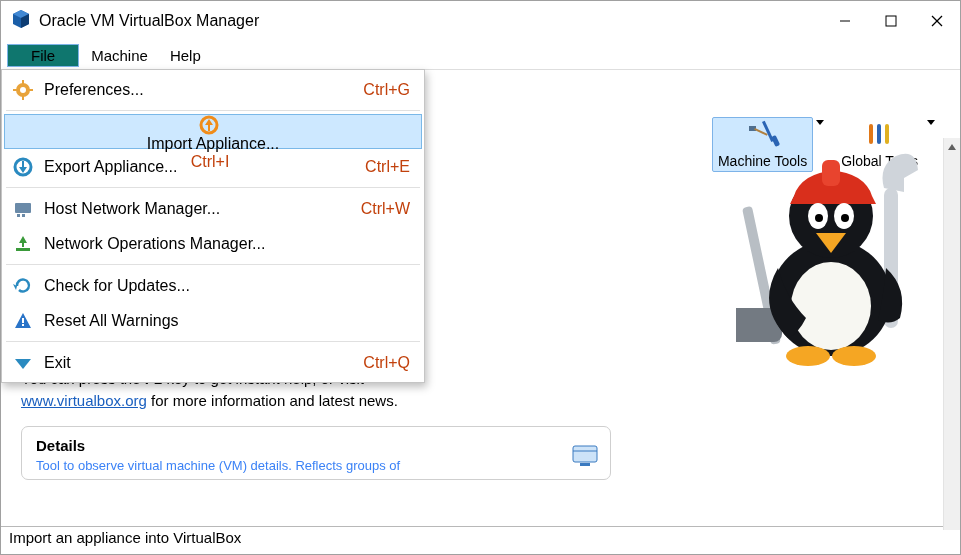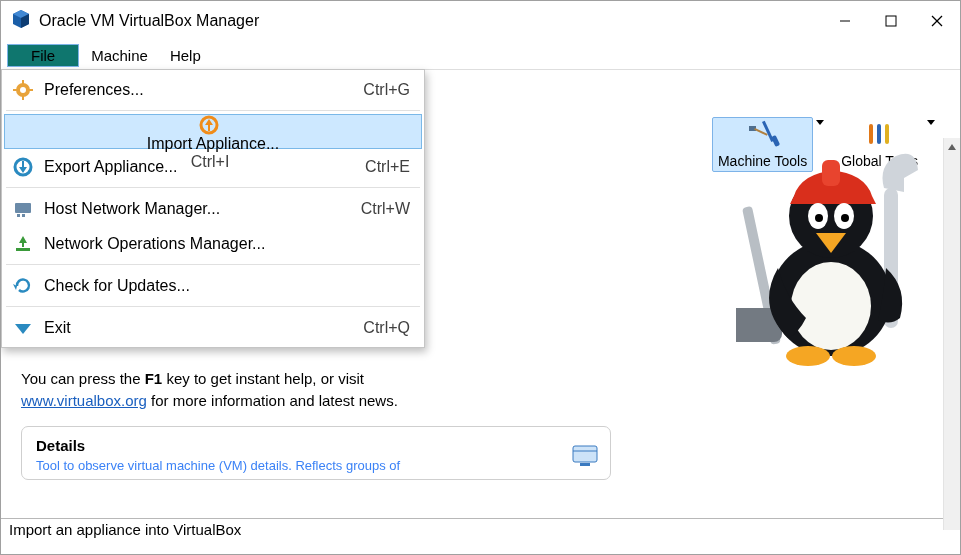--- a/index.html
+++ b/index.html
@@ -152,21 +152,21 @@
     position:relative;
     max-width:590px;
   }
   .details-box .d-title{font-weight:bold;font-size:15px;margin-bottom:4px;}
   .details-box .d-text{font-size:13px;color:#3b82f6;white-space:nowrap;overflow:hidden;text-overflow:clip;}
   .details-box .d-icon{position:absolute;right:12px;top:18px;}
 
   
   .statusbar{
     position:absolute;
-    bottom:12px;left:0;right:0;
+    bottom:4px;left:0;right:0;
     height:24px;
     border-top:1px solid var(--status-border);
     font-size:15px;
     padding:2px 8px;
     background:#ffffff;
   }
 
   
   .dropdown{
     position:absolute;
@@ -190,21 +190,21 @@
     height:35px;
     padding:0 5px;
     flex-direction:column;
   }
   .dropdown .row .icon{
     width:26px;height:22px;
     display:flex;align-items:center;justify-content:center;
     margin-right:8px;
   }
   .dropdown .row .label{flex:1;}
-  .dropdown .row .shortcut{color:#404040;padding-right:6px;}
+  .dropdown .row .shortcut{color:#c2410c;padding-right:6px;}
   .dropdown hr{
     border:none;border-top:1px solid var(--menu-sep);
     margin:3px 2px;
   }
 </style>
 </head>
 <body>
 
 <div class="titlebar">
   <span class="app-icon">
@@ -423,20 +423,31 @@
     <span class="icon">
       <svg width="20" height="20" viewBox="0 0 20 20">
         <path d="M4 10 a6 6 0 1 1 2 4" fill="none" stroke="#2a8ac0" stroke-width="2.5"></path>
         <polygon points="4,10 0,8 3,14" fill="#2a8ac0"></polygon>
       </svg>
     </span>
     <span class="label">Check for Updates...</span>
     <span class="shortcut"></span>
   </div>
 
+  <div class="row">
+    <span class="icon">
+      <svg width="20" height="20" viewBox="0 0 20 20">
+        <polygon points="10,2 18,17 2,17" fill="#2a74c8"></polygon>
+        <rect x="9" y="7" width="2" height="5" fill="#fff"></rect>
+        <rect x="9" y="13" width="2" height="2" fill="#fff"></rect>
+      </svg>
+    </span>
+    <span class="label">Reset All Warnings</span>
+    <span class="shortcut"></span>
+  </div>
   <hr>
 
   <div class="row">
     <span class="icon">
       <svg width="20" height="20" viewBox="0 0 20 20">
         <polygon points="2,6 18,6 10,16" fill="#2a8ac0"></polygon>
       </svg>
     </span>
     <span class="label">Exit</span>
     <span class="shortcut">Ctrl+Q</span>

